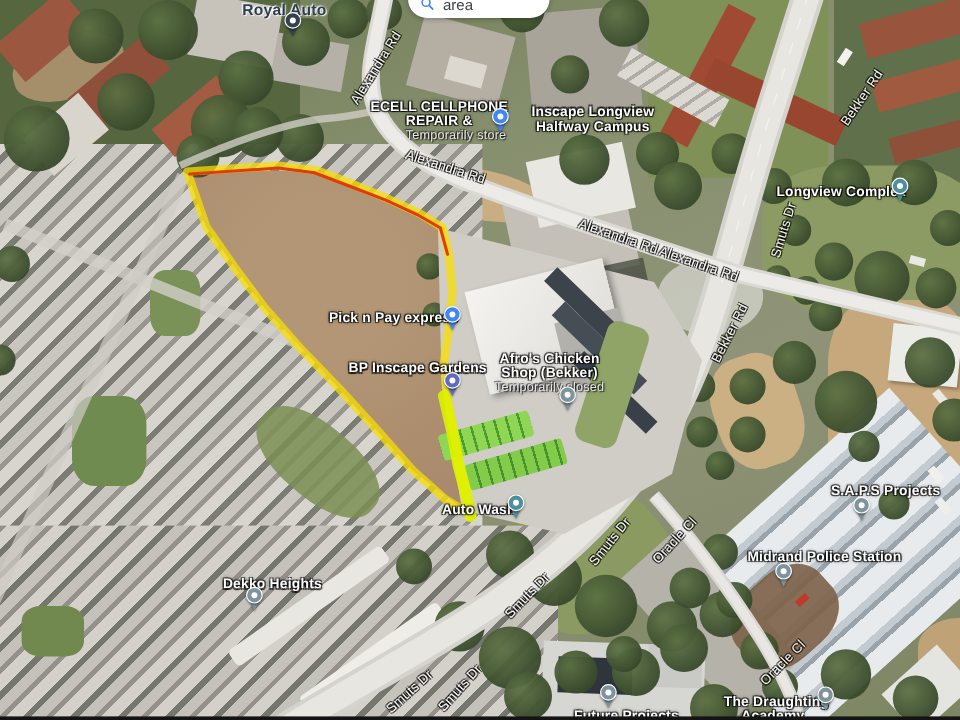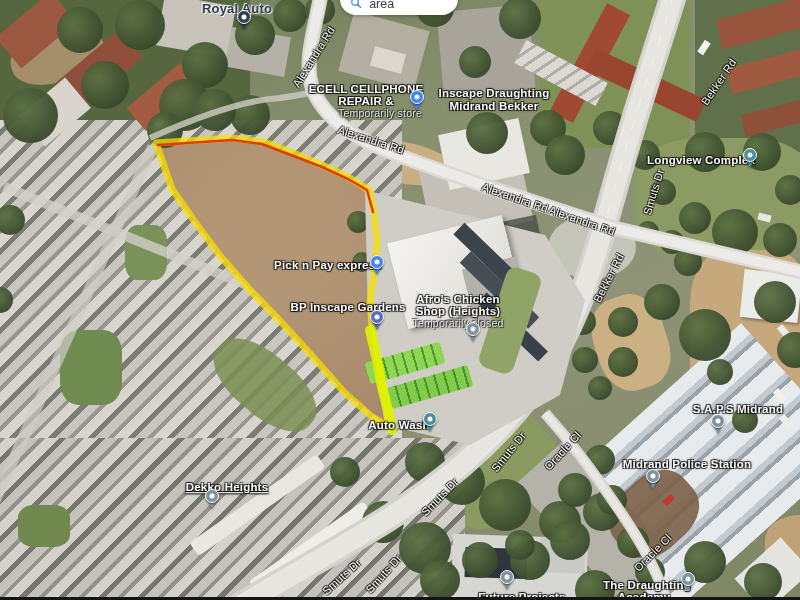--- a/index.html
+++ b/index.html
@@ -236,40 +236,40 @@
     <path d="M370,330 L377,360 L382,387 L389,414 L392,430" fill="none" stroke="rgba(222,242,0,0.9)" stroke-width="10" stroke-linecap="round"></path>
     <path d="M158,145 L232,140 L262,144 L291,155 L322,167 L348,179 L367,190 L373,212" fill="none" stroke="#e03c00" stroke-width="2.5" stroke-linecap="round"></path>
   </svg>
 
   <div class="labels" id="labels">
       <span class="map-label dark" style="left: 237px; top: 8px; transform: translate(-50%, -50%) rotate(0deg);">Royal Auto</span>
       <span class="map-label road" style="left: 314px; top: 57px; transform: translate(-50%, -50%) rotate(-58deg);">Alexandra Rd</span>
       <span class="map-label poi" style="left: 366px; top: 90px; transform: translate(-50%, -50%) rotate(0deg);">ECELL CELLPHONE</span>
       <span class="map-label poi" style="left: 366px; top: 102px; transform: translate(-50%, -50%) rotate(0deg);">REPAIR &amp;</span>
       <span class="map-label poi-sub" style="left: 380px; top: 113px; transform: translate(-50%, -50%) rotate(0deg);">Temporarily store</span>
-      <span class="map-label poi" style="left: 494px; top: 94px; transform: translate(-50%, -50%) rotate(0deg);">Inscape Draughting</span>
-      <span class="map-label poi" style="left: 494px; top: 107px; transform: translate(-50%, -50%) rotate(0deg);">Midrand Bekker</span>
+      <span class="map-label poi" style="left: 494px; top: 94px; transform: translate(-50%, -50%) rotate(0deg);">Inscape Longview</span>
+      <span class="map-label poi" style="left: 494px; top: 107px; transform: translate(-50%, -50%) rotate(0deg);">Halfway Campus</span>
       <span class="map-label road" style="left: 371px; top: 140px; transform: translate(-50%, -50%) rotate(18deg);">Alexandra Rd</span>
       <span class="map-label road" style="left: 515px; top: 198px; transform: translate(-50%, -50%) rotate(19deg);">Alexandra Rd</span>
       <span class="map-label road" style="left: 582px; top: 221px; transform: translate(-50%, -50%) rotate(19deg);">Alexandra Rd</span>
       <span class="map-label road" style="left: 719px; top: 82px; transform: translate(-50%, -50%) rotate(-56deg);">Bekker Rd</span>
       <span class="map-label road" style="left: 654px; top: 192px; transform: translate(-50%, -50%) rotate(-73deg);">Smuts Dr</span>
       <span class="map-label poi" style="left: 701px; top: 161px; transform: translate(-50%, -50%) rotate(0deg);">Longview Complex</span>
       <span class="map-label road" style="left: 609px; top: 278px; transform: translate(-50%, -50%) rotate(-63deg);">Bekker Rd</span>
       <span class="map-label poi" style="left: 328px; top: 266px; transform: translate(-50%, -50%) rotate(0deg);">Pick n Pay express</span>
       <span class="map-label poi" style="left: 348px; top: 308px; transform: translate(-50%, -50%) rotate(0deg);">BP Inscape Gardens</span>
       <span class="map-label poi" style="left: 458px; top: 300px; transform: translate(-50%, -50%) rotate(0deg);">Afro's Chicken</span>
-      <span class="map-label poi" style="left: 458px; top: 312px; transform: translate(-50%, -50%) rotate(0deg);">Shop (Heights)</span>
+      <span class="map-label poi" style="left: 458px; top: 312px; transform: translate(-50%, -50%) rotate(0deg);">Shop (Bekker)</span>
       <span class="map-label poi-sub" style="left: 458px; top: 323px; transform: translate(-50%, -50%) rotate(0deg);">Temporarily closed</span>
       <span class="map-label poi" style="left: 399px; top: 426px; transform: translate(-50%, -50%) rotate(0deg);">Auto Wash</span>
       <span class="map-label road" style="left: 509px; top: 452px; transform: translate(-50%, -50%) rotate(-51deg);">Smuts Dr</span>
       <span class="map-label road" style="left: 563px; top: 451px; transform: translate(-50%, -50%) rotate(-47deg);">Oracle Cl</span>
       <span class="map-label road" style="left: 440px; top: 497px; transform: translate(-50%, -50%) rotate(-46deg);">Smuts Dr</span>
-      <span class="map-label poi" style="left: 227px; top: 488px; transform: translate(-50%, -50%) rotate(0deg); text-decoration: underline;">Dekko Heights</span>
-      <span class="map-label poi" style="left: 738px; top: 410px; transform: translate(-50%, -50%) rotate(0deg);">S.A.P.S Midrand</span>
+      <span class="map-label poi" style="left: 227px; top: 488px; transform: translate(-50%, -50%) rotate(0deg);">Dekko Heights</span>
+      <span class="map-label poi" style="left: 738px; top: 410px; transform: translate(-50%, -50%) rotate(0deg);">S.A.P.S Projects</span>
       <span class="map-label poi" style="left: 687px; top: 465px; transform: translate(-50%, -50%) rotate(0deg);">Midrand Police Station</span>
       <span class="map-label road" style="left: 342px; top: 577px; transform: translate(-50%, -50%) rotate(-42deg);">Smuts Dr</span>
       <span class="map-label road" style="left: 384px; top: 574px; transform: translate(-50%, -50%) rotate(-48deg);">Smuts Dr</span>
       <span class="map-label road" style="left: 653px; top: 553px; transform: translate(-50%, -50%) rotate(-45deg);">Oracle Cl</span>
       <span class="map-label poi" style="left: 647px; top: 586px; transform: translate(-50%, -50%) rotate(0deg);">The Draughting</span>
       <span class="map-label poi" style="left: 644px; top: 598px; transform: translate(-50%, -50%) rotate(0deg);">Academy</span>
       <span class="map-label poi" style="left: 522px; top: 598px; transform: translate(-50%, -50%) rotate(0deg);">Future Projects</span>
       <div class="map-pin" style="left: 244px; top: 32px;">
         <div class="pin-tail" style="border-top-color: rgb(51, 66, 78);"></div>
         <div class="pin-head" style="background: rgb(51, 66, 78);">

